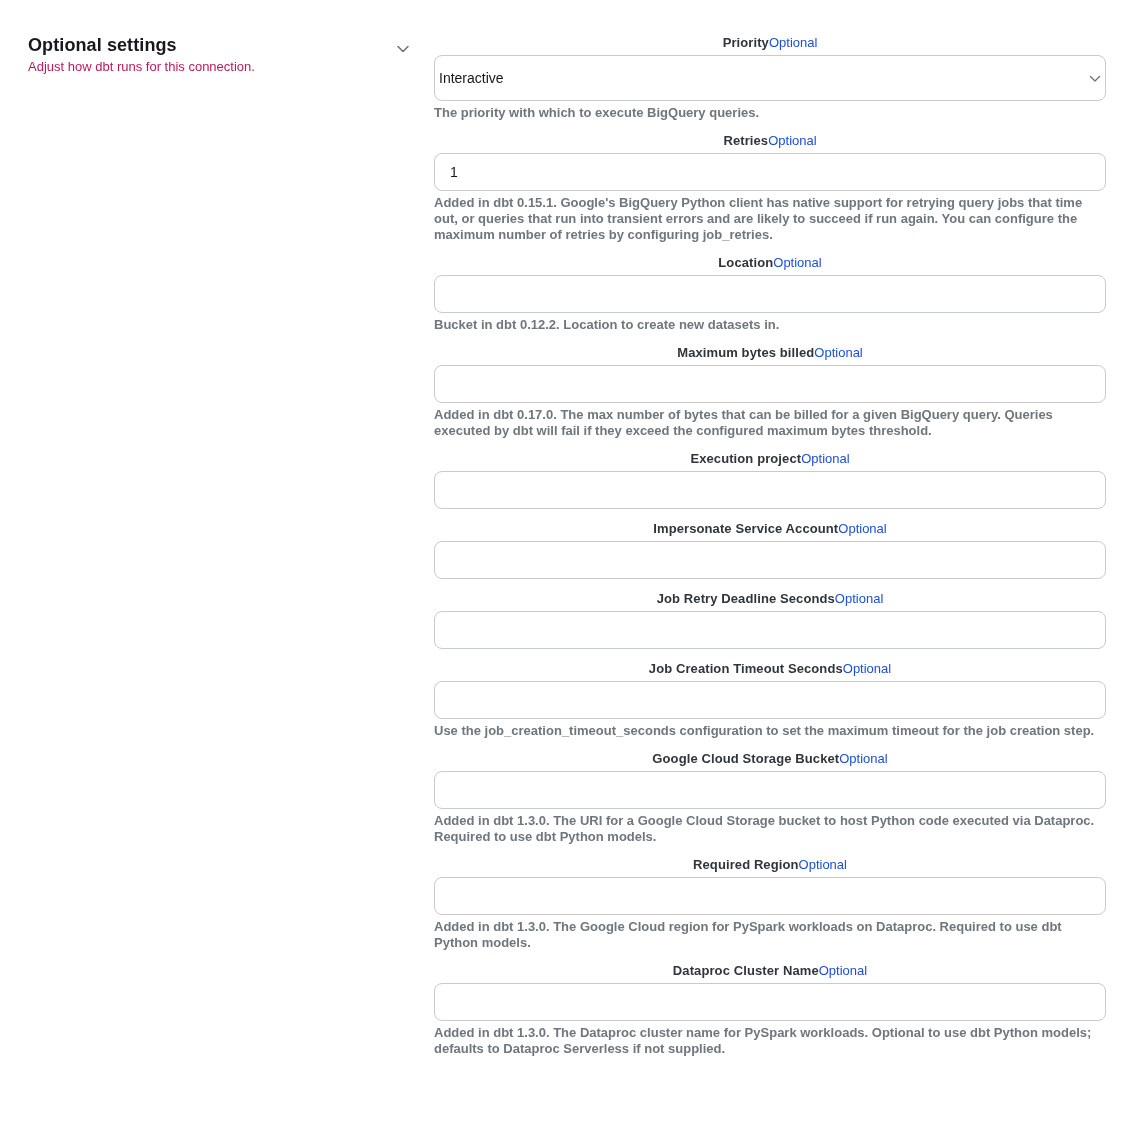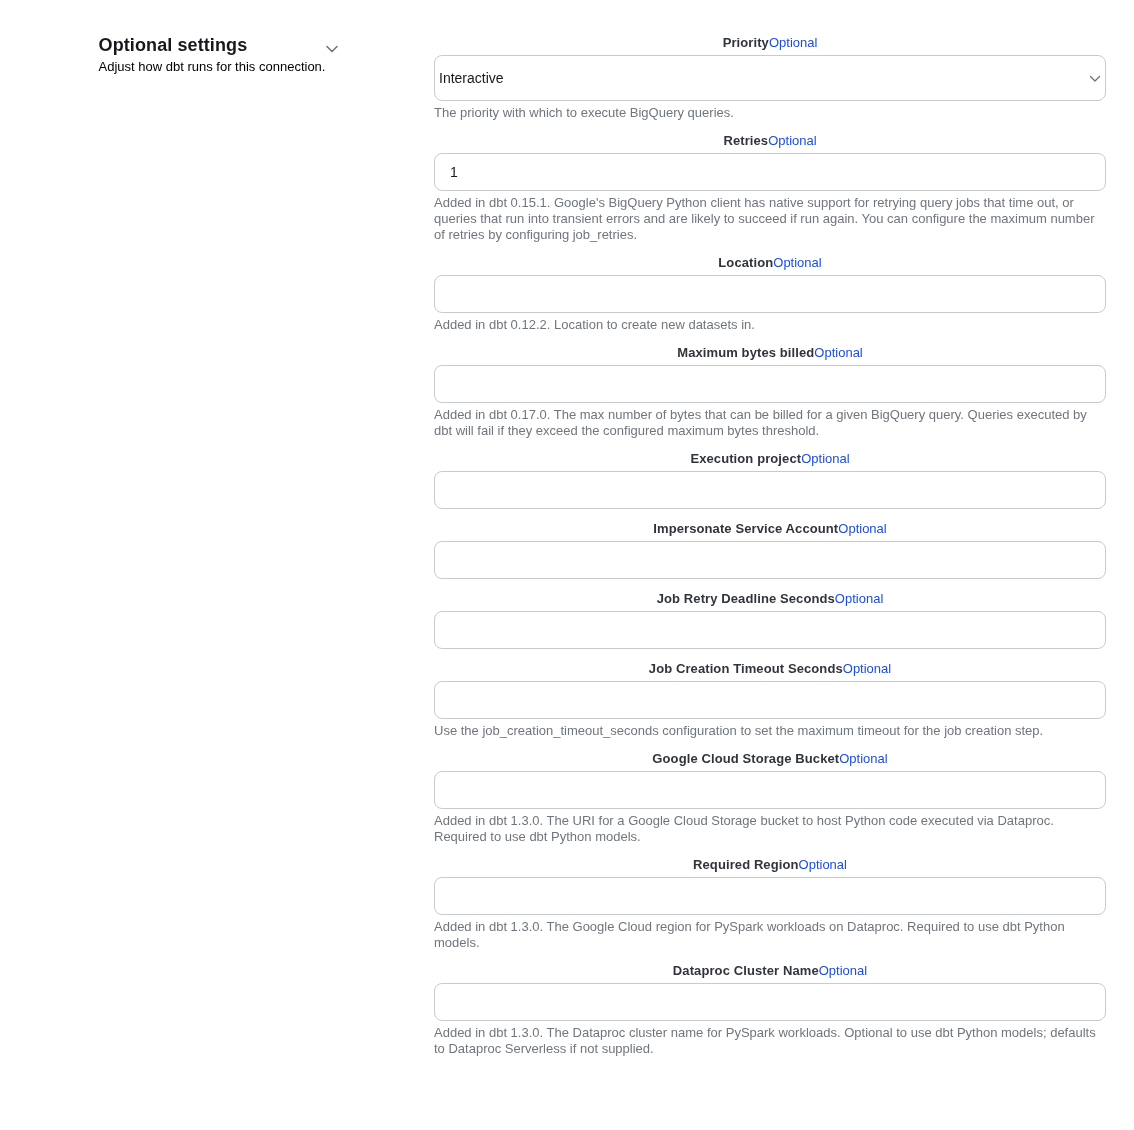--- a/index.html
+++ b/index.html
@@ -13,34 +13,34 @@
   .page {
     display: flex;
     align-items: flex-start;
     padding: 34px 28px 0 28px;
   }
   
   .left-panel {
     width: 384px;
     flex-shrink: 0;
     display: flex;
-    justify-content: center;
+    justify-content: space-between;
     align-items: flex-start;
   }
   .section-title {
     font-size: 18px;
     font-weight: 700;
     color: #16181d;
     line-height: 22px;
     letter-spacing: 0.1px;
   }
   .section-subtitle {
     margin-top: 3px;
     font-size: 13px;
-    color: #000000;
+    color: #be185d;
     line-height: 16px;
   }
   .collapse-btn {
     background: none;
     border: none;
     cursor: pointer;
     padding: 0;
     margin-top: 10px;
     margin-right: 2px;
     line-height: 0;
@@ -95,20 +95,21 @@
     padding: 0 4px;
     font-size: 14px;
     color: #16181d;
     cursor: pointer;
   }
   .field-help {
     margin-top: 4px;
     font-size: 13px;
     color: #6f767d;
     line-height: 16px;
+    font-weight: bold;
   }
   .chev { display: inline-block; }
 </style>
 </head>
 <body>
 
 <div class="page">
 
   <div class="left-panel">
     <div>
@@ -152,21 +153,21 @@
     <div class="field-help">Added in dbt 0.15.1. Google's BigQuery Python client has native support for retrying query jobs that time out, or queries that run into transient errors and are likely to succeed if run again. You can configure the maximum number of retries by configuring job_retries.</div>
   </div>
 
   <div class="field-group">
     <div class="label-row">
       <span class="field-label">Location</span>
       <span class="optional-badge">Optional</span>
     </div>
 
     <input class="text-input" type="text" value="" style="">
-    <div class="field-help">Added in dbt 0.12.2. Location to create new datasets in.</div>
+    <div class="field-help">Bucket in dbt 0.12.2. Location to create new datasets in.</div>
   </div>
 
   <div class="field-group">
     <div class="label-row">
       <span class="field-label">Maximum bytes billed</span>
       <span class="optional-badge">Optional</span>
     </div>
 
     <input class="text-input" type="text" value="" style="">
     <div class="field-help">Added in dbt 0.17.0. The max number of bytes that can be billed for a given BigQuery query. Queries executed by dbt will fail if they exceed the configured maximum bytes threshold.</div>

